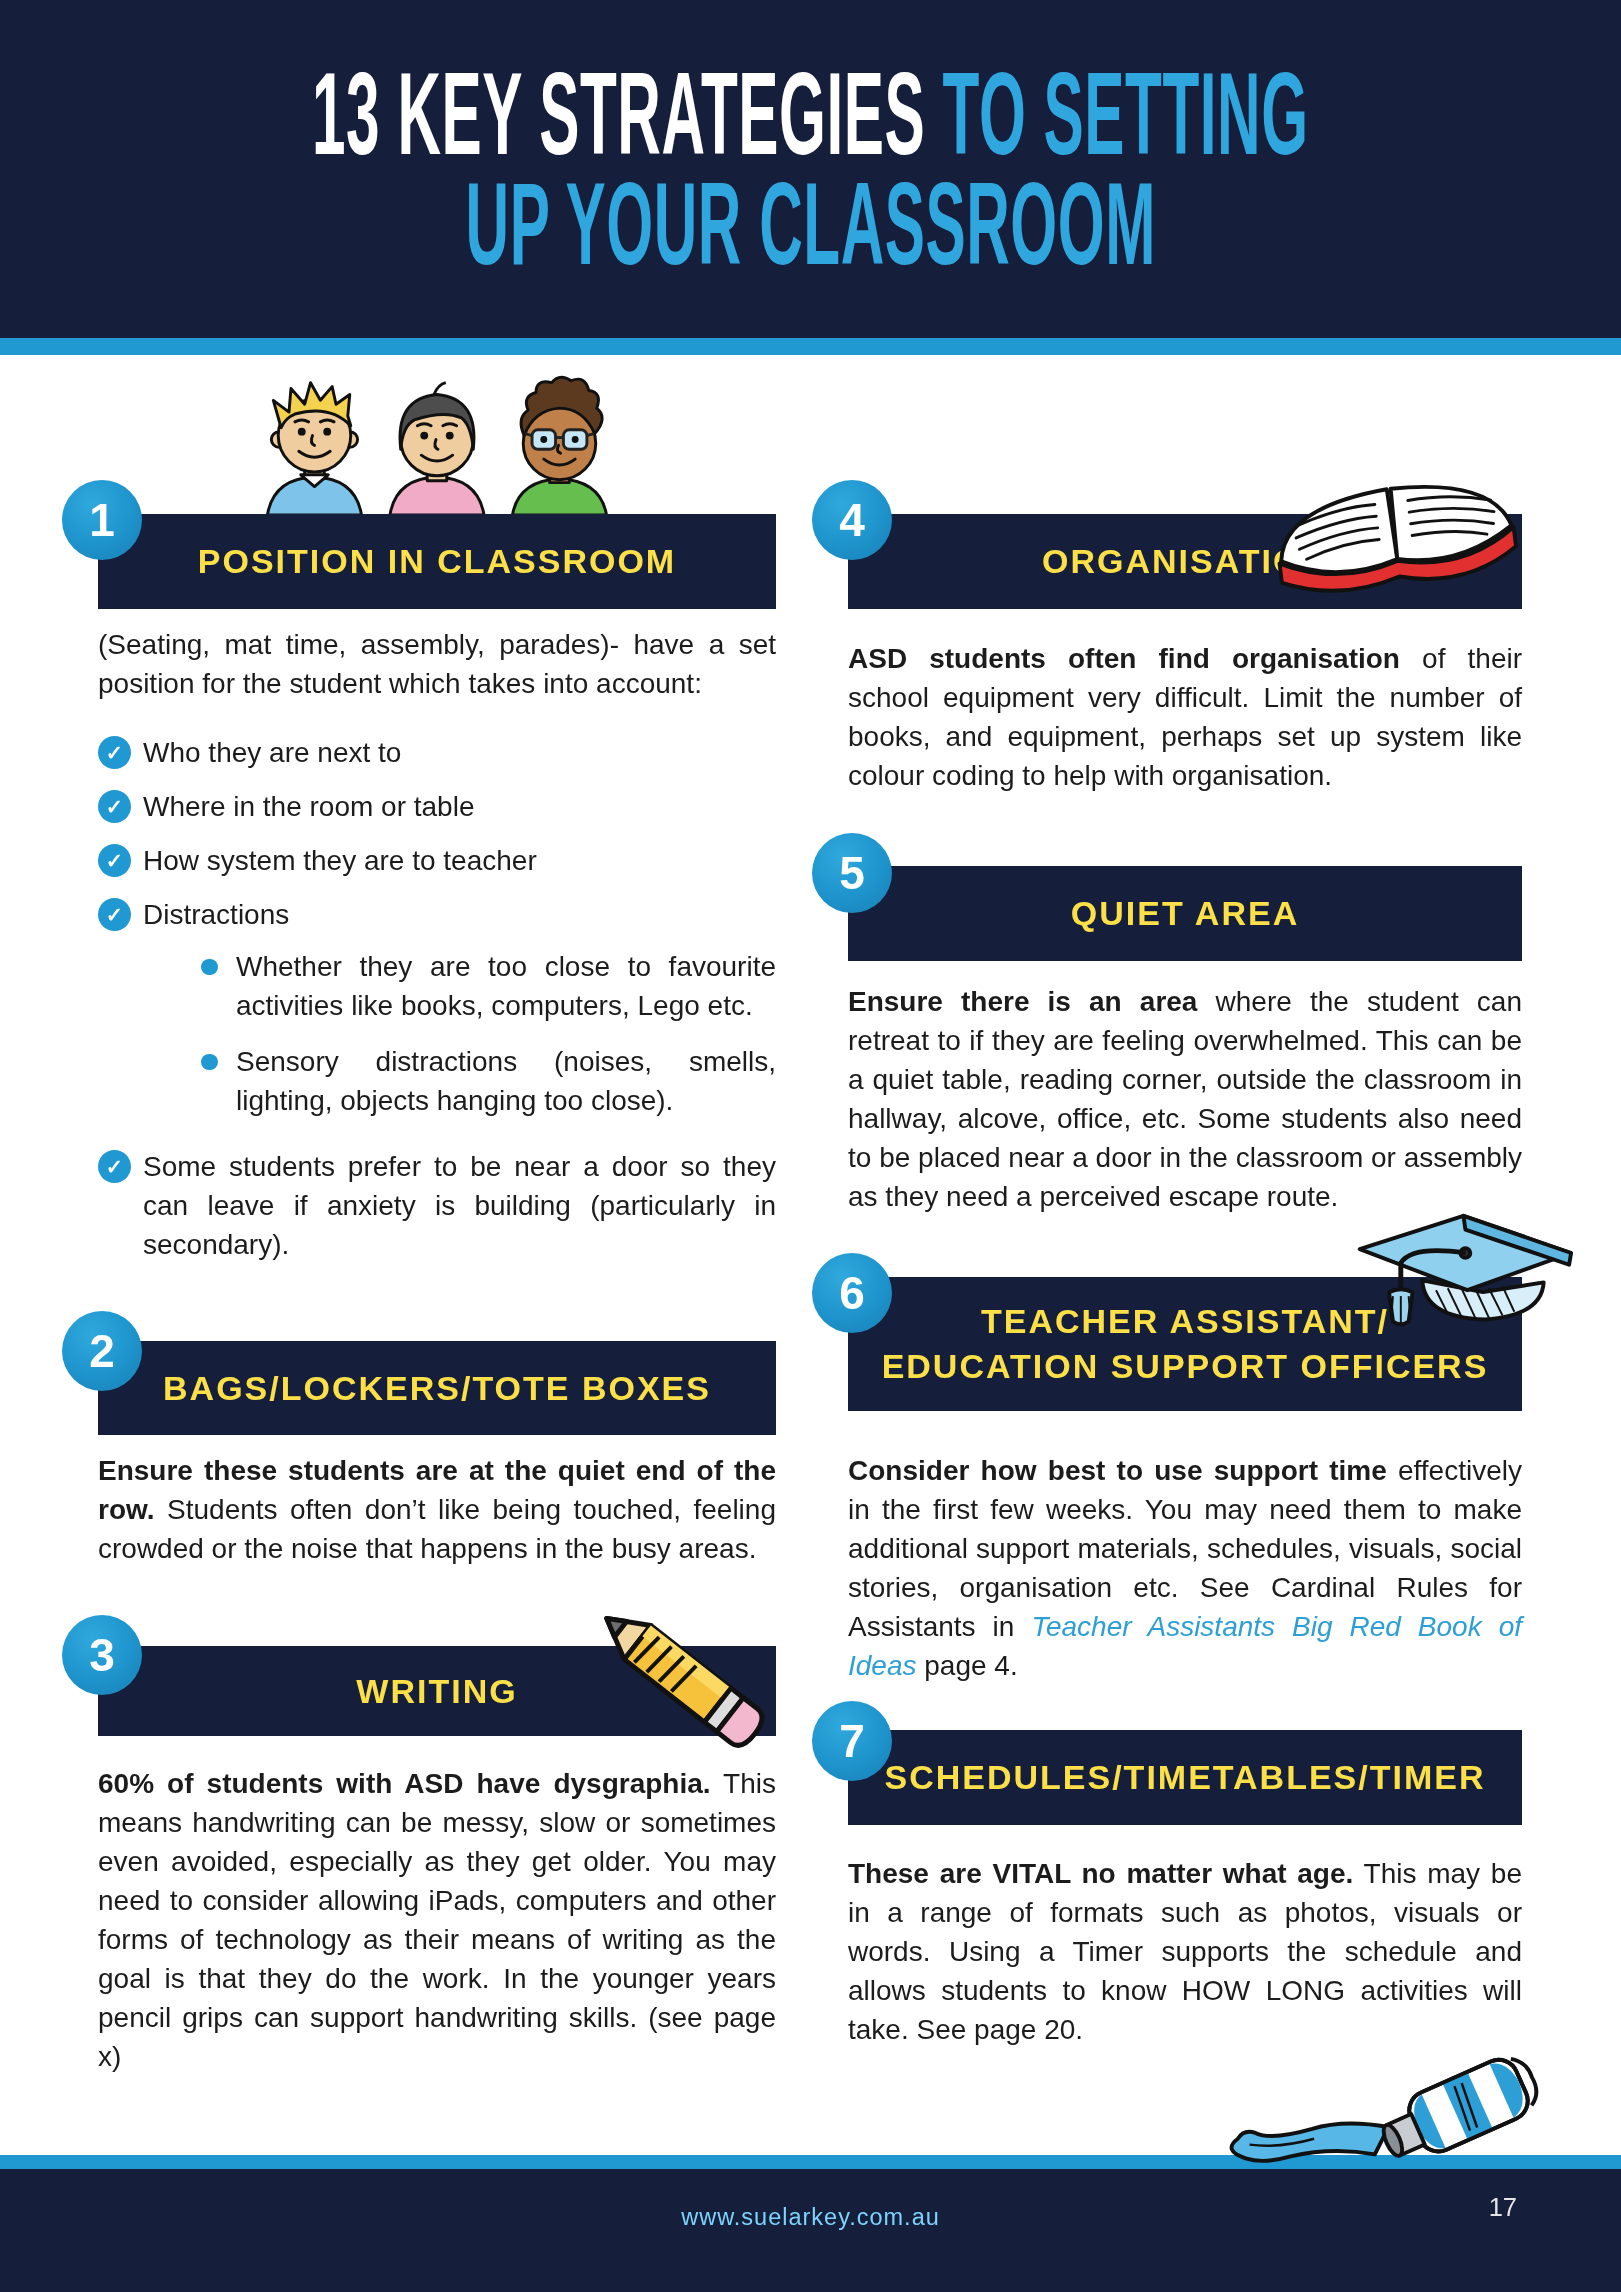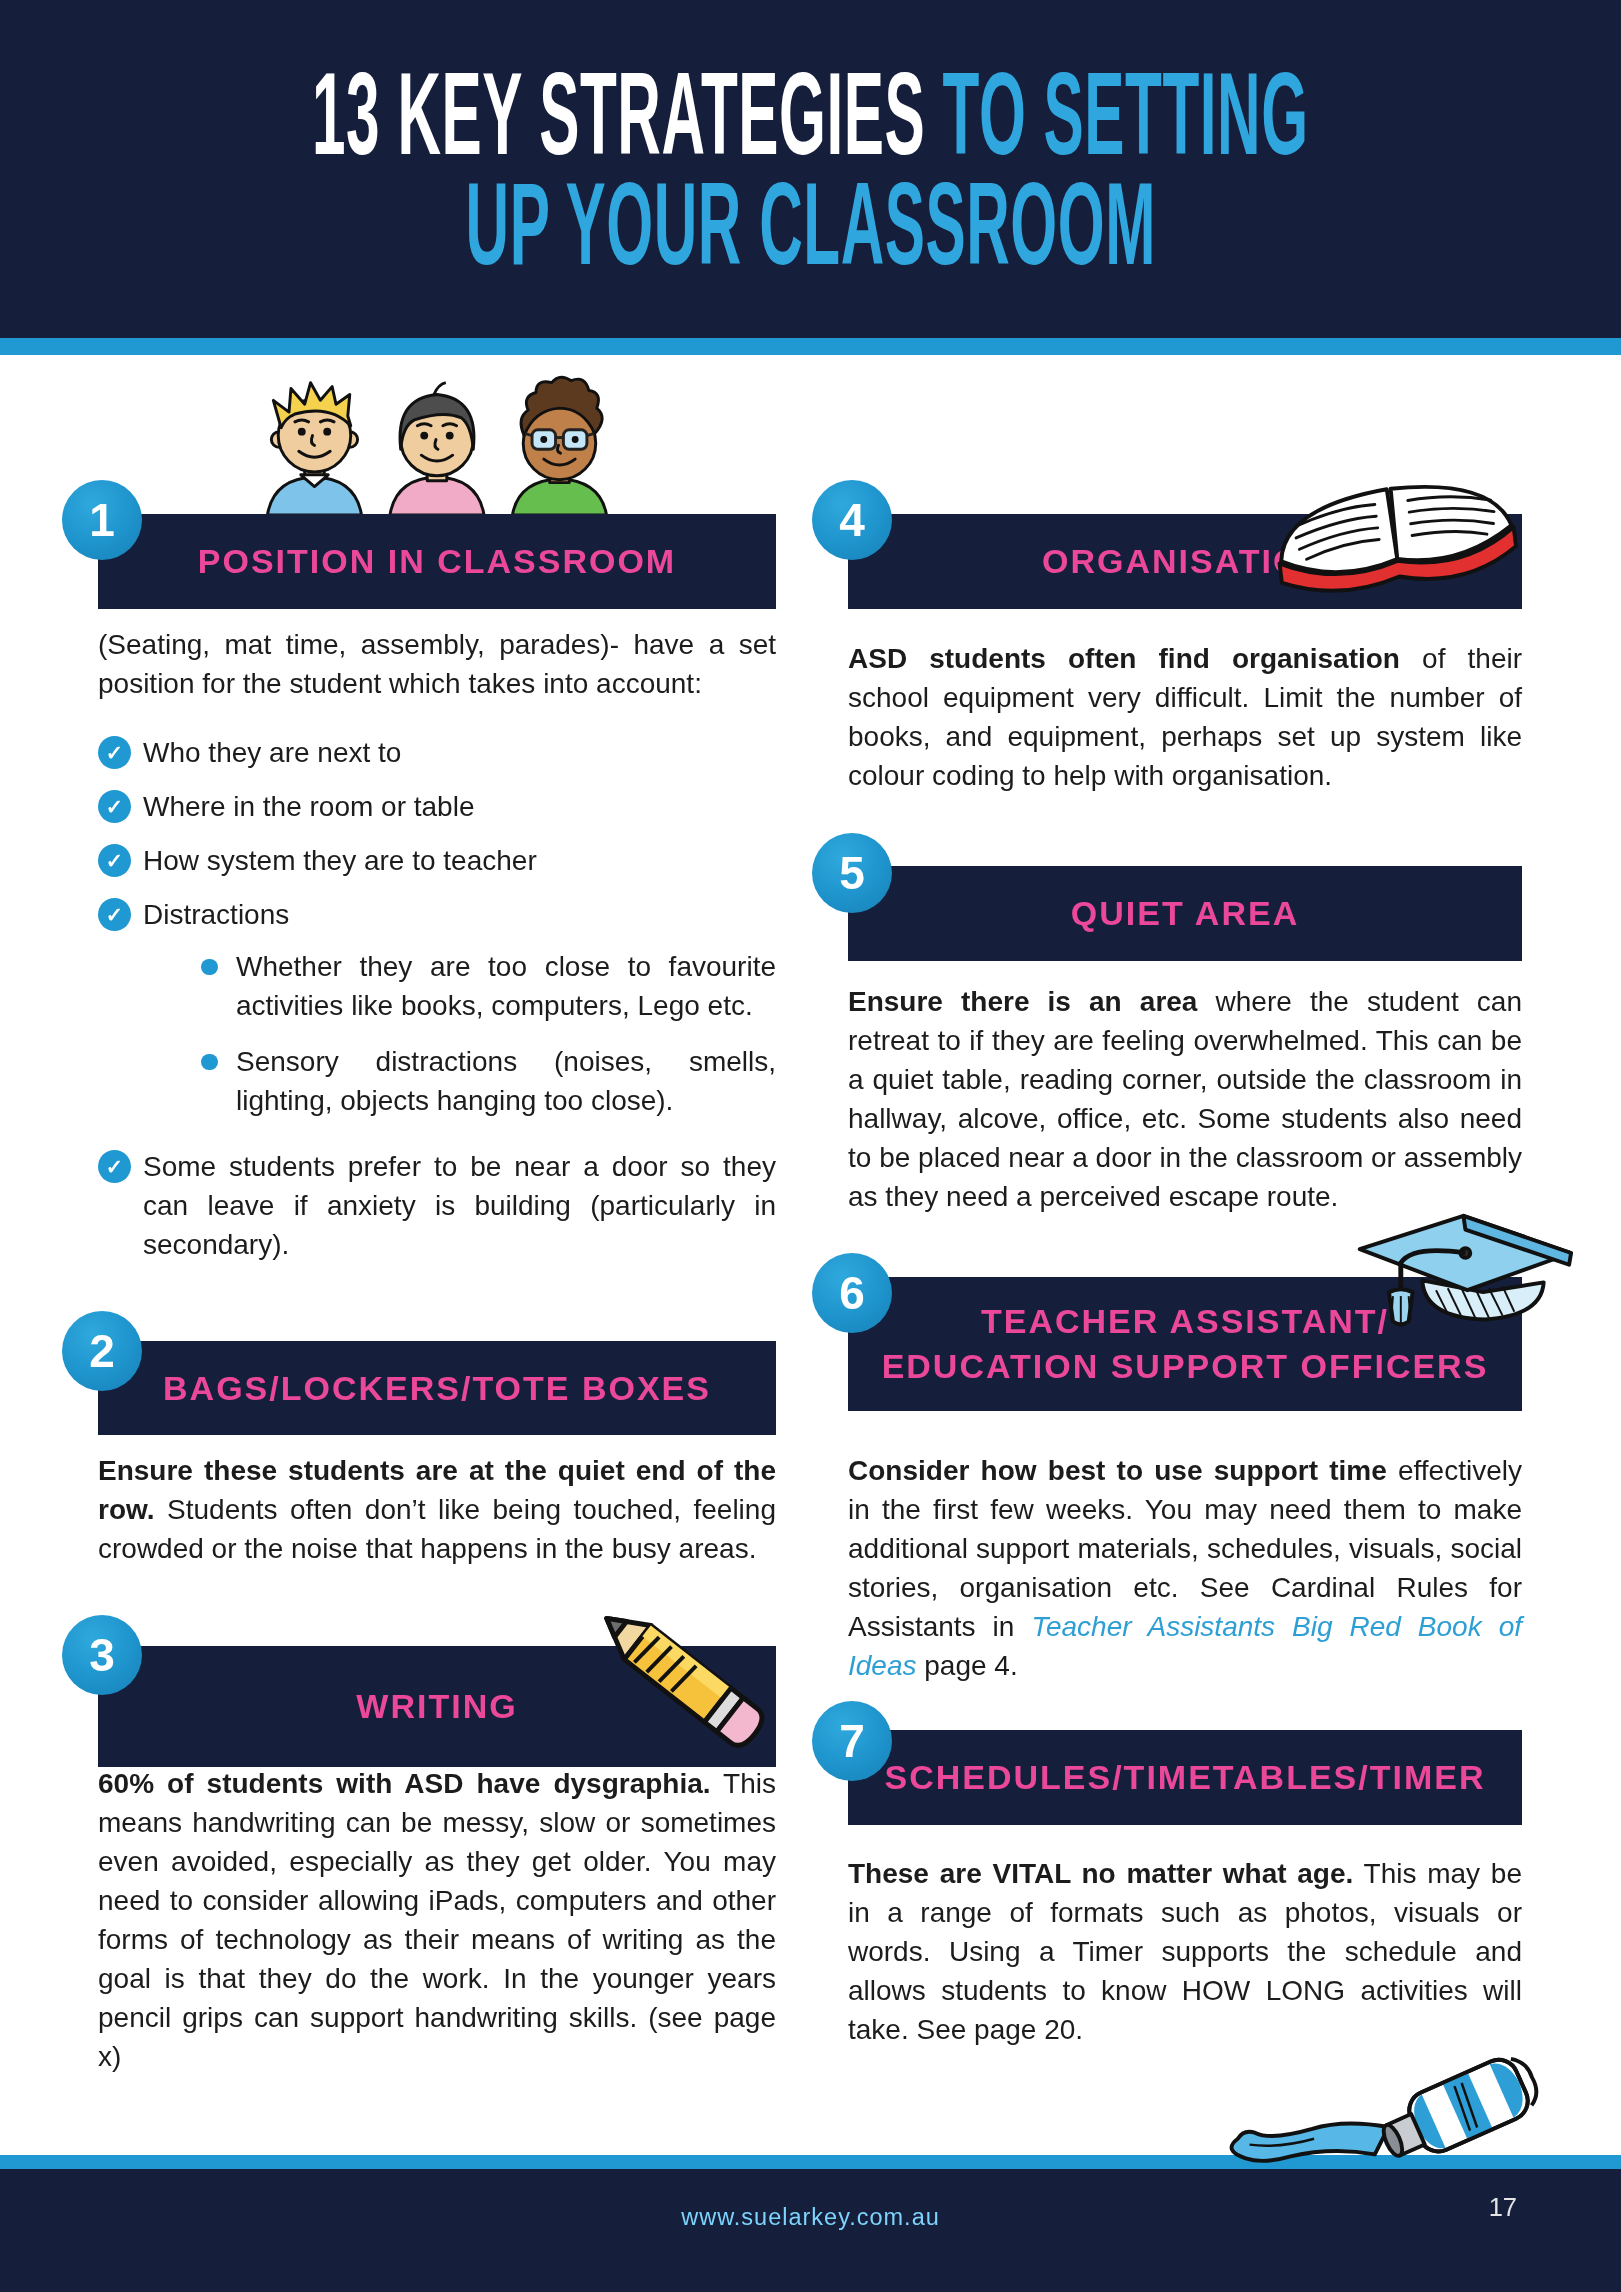--- a/index.html
+++ b/index.html
@@ -9,21 +9,21 @@
   
   .header{position:absolute;left:0;top:0;width:1621px;height:338px;background:#151F3C;
           display:flex;flex-direction:column;align-items:center;justify-content:center;}
   .title-line{display:inline-block;white-space:nowrap;font-weight:bold;font-size:116px;
               line-height:110px;letter-spacing:1px;color:#ffffff;
               transform:scaleX(0.52);transform-origin:center;}
   .title-blue{color:#2FA6DE;}
   .stripe-top{position:absolute;left:0;top:338px;width:1621px;height:16.7px;background:#2098D1;}
 
   
-  .banner{position:absolute;background:#151F3C;color:#ec4899;z-index:2;
+  .banner{position:absolute;background:#151F3C;color:#fde047;z-index:2;
           display:flex;flex-direction:column;align-items:center;justify-content:center;
           text-align:center;font-weight:bold;font-size:34px;letter-spacing:2px;line-height:45px;}
   .badge{position:absolute;width:80px;height:80px;border-radius:50%;z-index:3;
          background:radial-gradient(circle at 38% 30%, #2FA9DD 0%, #1E93CC 55%, #1780B5 100%);
          color:#ffffff;font-size:46px;font-weight:bold;
          display:flex;align-items:center;justify-content:center;}
 
   
   .para{position:absolute;font-size:28px;line-height:39px;text-align:justify;color:#1c1c1c;}
   .para .lead{font-weight:bold;}
@@ -159,21 +159,21 @@
   <div class="banner" style="left:98px;top:1341px;width:678px;height:94px;">
     <span>BAGS/LOCKERS/TOTE BOXES</span>
   </div>
   <div class="badge" style="left:62px;top:1311px;">
     <span>2</span>
   </div>
   <div class="para" style="left:98px;top:1451px;width:678px;">
     <span class="lead">Ensure these students are at the quiet end of the row.</span><span> Students often don’t like being touched, feeling crowded or the noise that happens in the busy areas.</span>
   </div>
 
-  <div class="banner" style="left:98px;top:1646px;width:678px;height:121px;">
+  <div class="banner" style="left:98px;top:1646px;width:678px;height:90px;">
     <span>WRITING</span>
   </div>
   <div class="badge" style="left:62px;top:1615px;">
     <span>3</span>
   </div>
   <svg class="art" style="left:578px;top:1588px;" width="211" height="181" viewBox="0 0 215 185">
     <g transform="rotate(38 107 92)" stroke="#111" stroke-width="5" stroke-linejoin="round">
       <path d="M8 92 L48 70 L48 114 Z" fill="#F3D7A0"></path>
       <path d="M8 92 L26 82 L26 102 Z" fill="#6e6e6e"></path>
       <rect x="48" y="70" width="104" height="44" fill="#F6C23C"></rect>

